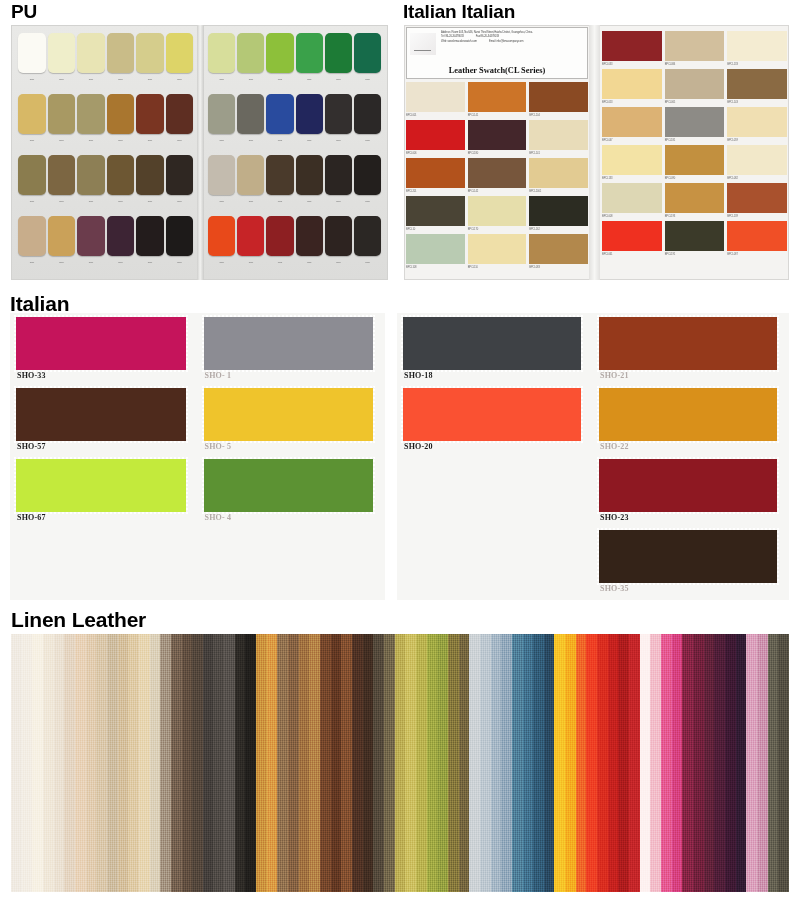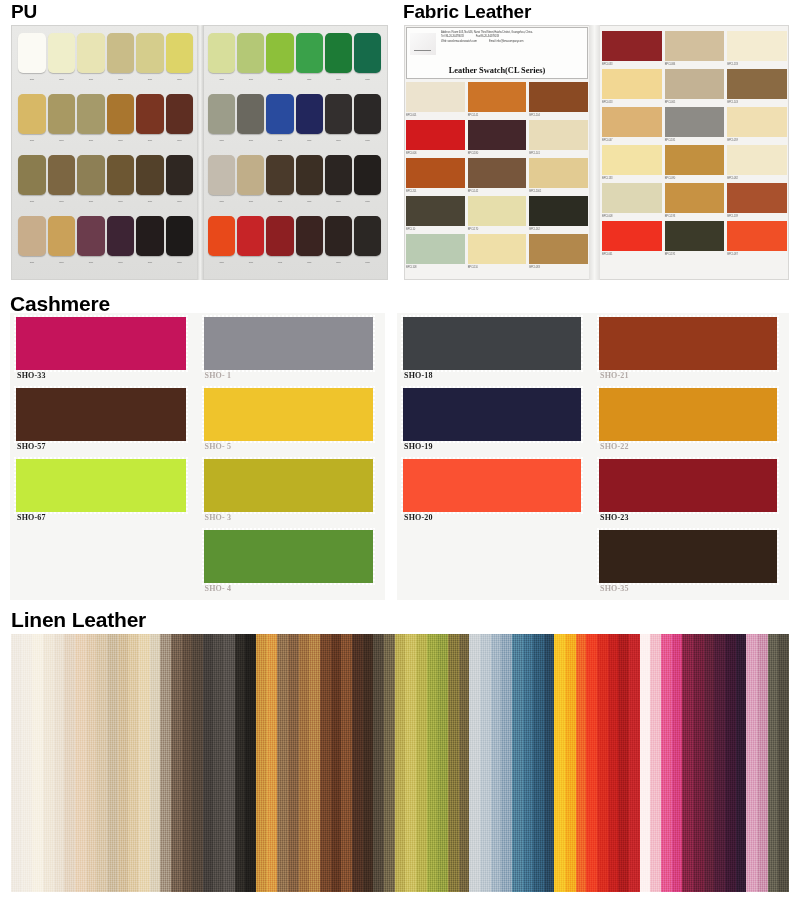--- a/index.html
+++ b/index.html
@@ -345,21 +345,21 @@
             <div class="pu-code">••••••</div>
           </div>
           <div class="pu-cell">
             <div class="pu-chip" style="background: rgb(43, 39, 36);"></div>
             <div class="pu-code">••••••</div>
           </div>
         </div>
       </div>
   </div>
 
-  <div class="heading h-leather">Fabric Leather</div>
+  <div class="heading h-leather">Italian Italian</div>
   <div class="panel lea-book">
     <div class="lea-gutter"></div>
 
     <div class="lea-left">
       <div class="lea-card">
         <div class="logo"></div>
         <div class="lea-addr">
           <div>Address: Room 603, No.646, Nanxi Third Street,Haizhu District, Guangzhou, China.</div>
           <div class="two">
             <span>Tel: 86-20-34478033</span>
@@ -507,21 +507,21 @@
             <div class="lea-code">BPCL191</div>
           </div>
           <div class="lea-cell">
             <div class="lea-chip" style="background: rgb(240, 79, 38);"></div>
             <div class="lea-code">BPCL087</div>
           </div>
         </div>
     </div>
   </div>
 
-  <div class="heading h-cashmere">Cashmere</div>
+  <div class="heading h-cashmere">Italian</div>
   <div class="panel cash-l">
     <div class="cash-grid" id="cash-grid-a">
         <div class="cash-col">
           <div class="cash-item">
             <div class="cash-chip" style="background: rgb(197, 20, 91);"></div>
             <div class="cash-code">SHO-33</div>
           </div>
           <div class="cash-item">
             <div class="cash-chip" style="background: rgb(78, 42, 28);"></div>
             <div class="cash-code">SHO-57</div>
@@ -532,42 +532,34 @@
           </div>
         </div>
         <div class="cash-col">
           <div class="cash-item">
             <div class="cash-chip" style="background: rgb(140, 140, 147);"></div>
             <div class="cash-code faded">SHO- 1</div>
           </div>
           <div class="cash-item">
             <div class="cash-chip" style="background: rgb(239, 196, 44);"></div>
             <div class="cash-code faded">SHO- 5</div>
-          </div>
-          <div class="cash-item">
-            <div class="cash-chip" style="background: rgb(188, 176, 35);"></div>
-            <div class="cash-code faded">SHO- 3</div>
           </div>
           <div class="cash-item">
             <div class="cash-chip" style="background: rgb(92, 146, 51);"></div>
             <div class="cash-code faded">SHO- 4</div>
           </div>
         </div>
       </div>
   </div>
   <div class="panel cash-r">
     <div class="cash-grid" id="cash-grid-b">
         <div class="cash-col">
           <div class="cash-item">
             <div class="cash-chip" style="background: rgb(62, 65, 69);"></div>
             <div class="cash-code">SHO-18</div>
-          </div>
-          <div class="cash-item">
-            <div class="cash-chip" style="background: rgb(32, 32, 62);"></div>
-            <div class="cash-code">SHO-19</div>
           </div>
           <div class="cash-item">
             <div class="cash-chip" style="background: rgb(250, 81, 50);"></div>
             <div class="cash-code">SHO-20</div>
           </div>
         </div>
         <div class="cash-col">
           <div class="cash-item">
             <div class="cash-chip" style="background: rgb(149, 57, 27);"></div>
             <div class="cash-code faded">SHO-21</div>

